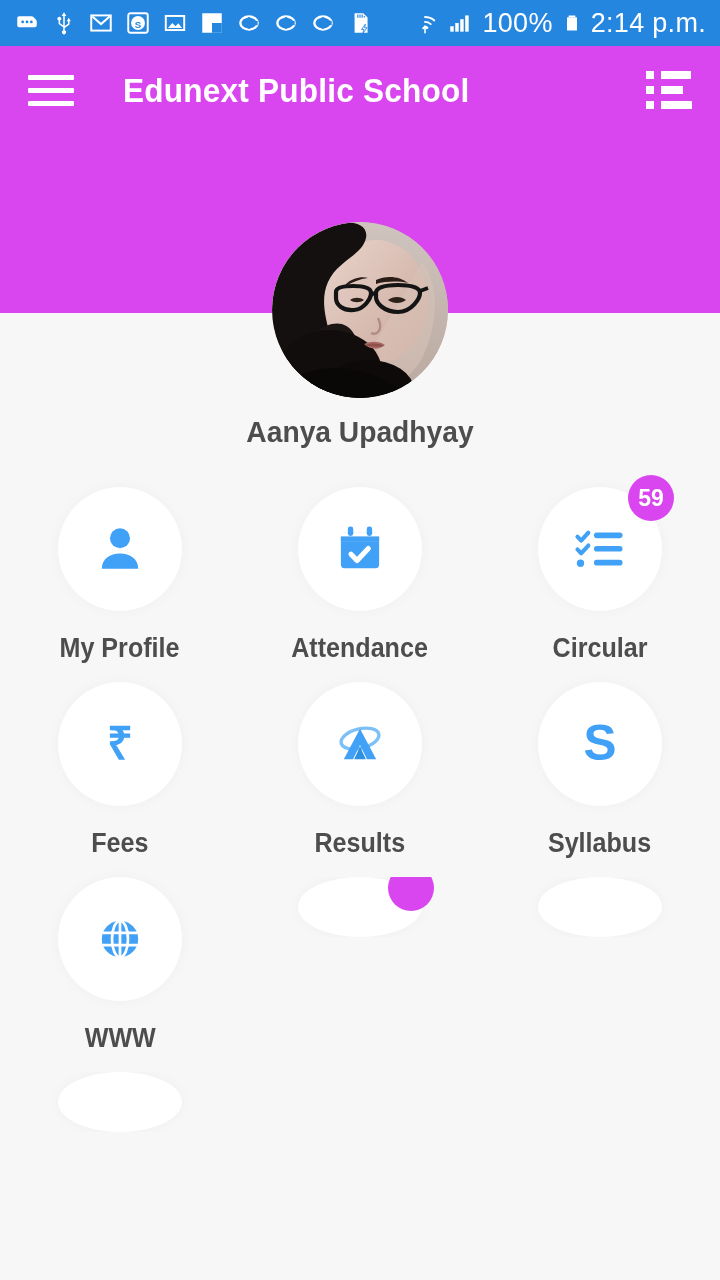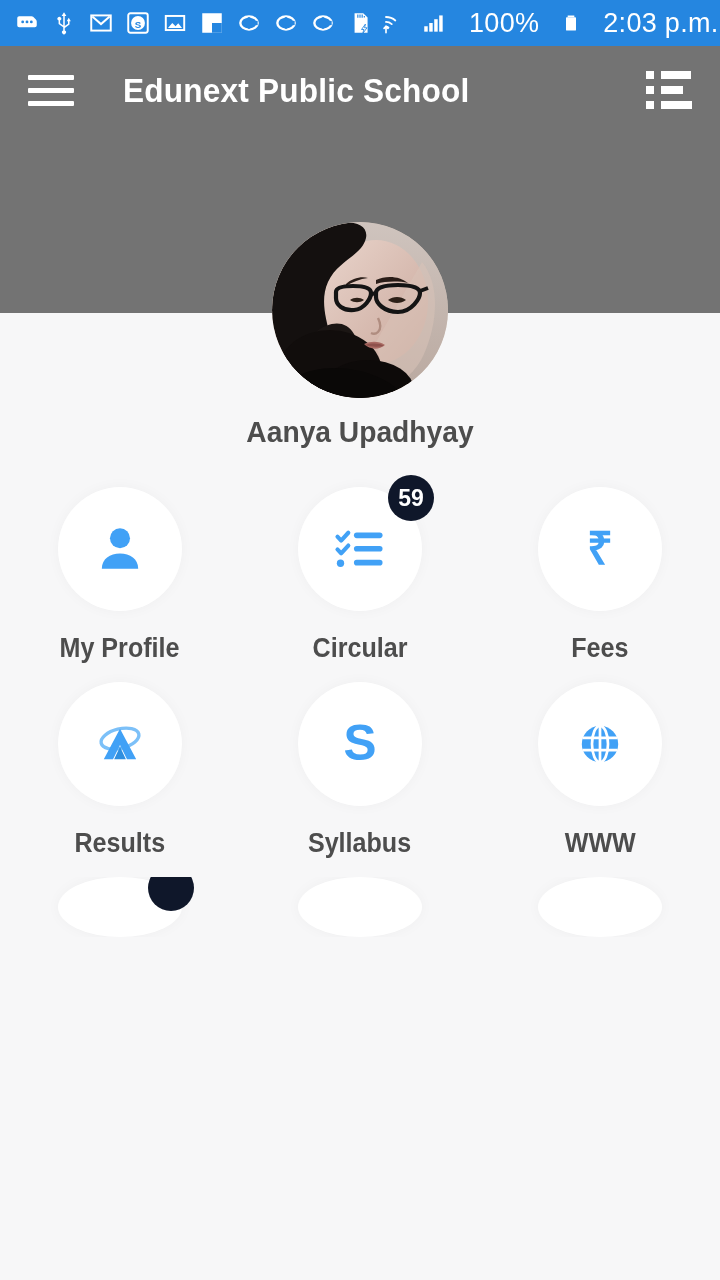--- a/index.html
+++ b/index.html
@@ -14,31 +14,31 @@
   .statusbar{
     position:relative;
     height:46px;
     background:#2586e0;
     display:flex;
     align-items:center;
     padding:0 14px;
     color:#ffffff;
   }
   .sb-left{ display:flex; align-items:center; gap:11px; flex:1; }
-  .sb-right{ display:flex; align-items:center; gap:22px; }
+  .sb-right{ display:flex; align-items:center; gap:9px; }
   .sb-ico{ width:26px; height:26px; display:block; }
   .sb-text{
     font-size:27px; letter-spacing:.3px;
     color:#ffffff; white-space:nowrap;
     font-family:"Liberation Sans", sans-serif;
   }
 
   
   .header{
-    background:#737373;
+    background:#d946ef;
     height:267px;
     position:relative;
   }
   .appbar{
     height:88px;
     display:flex;
     align-items:center;
     padding:0 28px;
   }
   .hamburger{
@@ -121,21 +121,21 @@
     display:flex; align-items:center; justify-content:center;
     position:relative;
     box-shadow:0 0 14px rgba(0,0,0,0.035);
   }
   .circle svg{ display:block; }
   .badge{
     position:absolute;
     top:-12px; right:-12px;
     min-width:46px; height:46px;
     border-radius:50%;
-    background:#0f172a;
+    background:#d946ef;
     color:#fff;
     font-size:23px;
     font-weight:bold;
     display:flex; align-items:center; justify-content:center;
     font-family:"Liberation Sans", sans-serif;
   }
   .cell-label{
     margin-top:22px;
     color:#4d4d4d;
     font-size:27px;
@@ -208,21 +208,21 @@
         <rect x="3" y="15" width="3.2" height="5" fill="#fff"></rect>
         <rect x="7.6" y="12" width="3.2" height="8" fill="#fff"></rect>
         <rect x="12.2" y="8.5" width="3.2" height="11.5" fill="#fff"></rect>
         <rect x="16.8" y="5" width="3.2" height="15" fill="#fff"></rect>
       </svg>
     <span class="sb-text">100%</span>
     <svg class="sb-ico" viewBox="0 0 24 24" style="width:20px;height:28px">
         <rect x="8" y="3" width="8" height="2" fill="#fff"></rect>
         <rect x="6" y="5" width="12" height="16" rx="1" fill="#fff"></rect>
       </svg>
-    <span class="sb-text">2:03 p.m.</span>
+    <span class="sb-text">2:14 p.m.</span>
   </div>
 </div>
 
 <div class="header">
   <div class="appbar">
     <div class="hamburger">
       <span></span>
         <span></span>
         <span></span>
     </div>
@@ -299,20 +299,33 @@
   <div class="cell">
     <div class="circle">
       <svg width="56" height="56" viewBox="0 0 24 24">
         <circle cx="12" cy="7.4" r="4.3" fill="#41a1f6"></circle>
         <path d="M4.2 20.5c0-4.3 3.5-6.6 7.8-6.6s7.8 2.3 7.8 6.6z" fill="#41a1f6"></path>
       </svg>
     </div>
     <div class="cell-label">My Profile</div>
   </div>
 
+  <div class="cell">
+    <div class="circle">
+      <svg width="54" height="54" viewBox="0 0 24 24">
+        <rect x="3.5" y="4.5" width="17" height="16" rx="1.6" fill="#41a1f6"></rect>
+        <rect x="3.5" y="4.5" width="17" height="4" fill="#ffffff"></rect>
+        <rect x="3.5" y="6.4" width="17" height="2.2" fill="#41a1f6"></rect>
+        <rect x="6.6" y="2" width="2.4" height="4.2" rx="1.1" fill="#41a1f6"></rect>
+        <rect x="15" y="2" width="2.4" height="4.2" rx="1.1" fill="#41a1f6"></rect>
+        <path d="M8 14.3l2.7 2.8 5-5.3" fill="none" stroke="#fff" stroke-width="2.3" stroke-linecap="round" stroke-linejoin="round"></path>
+      </svg>
+    </div>
+    <div class="cell-label">Attendance</div>
+  </div>
 
 
   <div class="cell">
     <div class="circle">
       <svg width="52" height="52" viewBox="0 0 24 24">
         <path d="M1.6 6.3l1.7 1.8 3.3-3.6" fill="none" stroke="#41a1f6" stroke-width="1.9" stroke-linecap="round" stroke-linejoin="round"></path>
         <path d="M1.6 12.2l1.7 1.8 3.3-3.6" fill="none" stroke="#41a1f6" stroke-width="1.9" stroke-linecap="round" stroke-linejoin="round"></path>
         <circle cx="3" cy="18.6" r="1.7" fill="#41a1f6"></circle>
         <rect x="9.2" y="4.4" width="13.2" height="2.6" rx="1.3" fill="#41a1f6"></rect>
         <rect x="9.2" y="10.6" width="13.2" height="2.6" rx="1.3" fill="#41a1f6"></rect>

